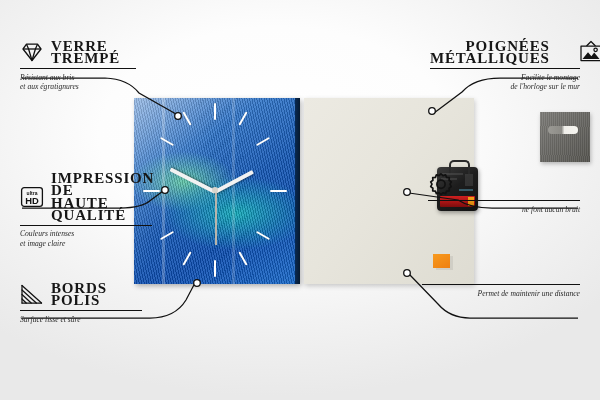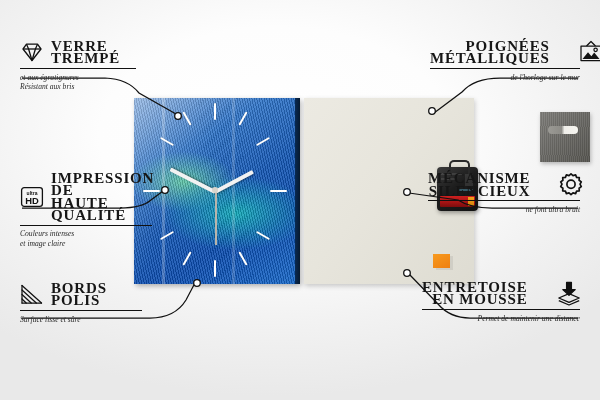--- a/index.html
+++ b/index.html
@@ -182,22 +182,22 @@
               <path d="M6.5,2.2 L8.6,7 L12,18.5 L15.4,7 L17.5,2.2"></path>
           </g>
         </svg>
       </span>
       <div>
         <div class="co-title">VERRE</div>
         <div class="co-title">TREMPÉ</div>
       </div>
     </div>
     <div class="co-rule" style="width:116px;"></div>
+    <div class="co-sub">Résistant aux bris</div>
     <div class="co-sub">et aux égratignures</div>
-    <div class="co-sub">Résistant aux bris</div>
   </div>
 
   <div class="callout left" style="left:20px;top:172px;width:150px;">
     <div class="co-head">
       <span class="ico">
         <svg width="24" height="22" viewBox="0 0 24 22">
           <rect x="1.6" y="1.6" width="20.8" height="18.8" rx="2.6" fill="none" stroke="#111" stroke-width="1.3"></rect>
           <text x="12" y="9.4" text-anchor="middle" font-family="Liberation Sans, sans-serif" font-size="5" font-weight="700" fill="#111">ultra</text>
           <text x="12" y="17.6" text-anchor="middle" font-family="Liberation Sans, sans-serif" font-size="9.4" font-weight="700" fill="#111">HD</text>
         </svg>
@@ -246,58 +246,40 @@
           <g fill="none" stroke="#111" stroke-width="1.25" stroke-linejoin="round">
             <path d="M8.5,6 L13,1.5 L17.5,6"></path>
             <rect x="3" y="6" width="20" height="14.5"></rect>
             <path d="M4.5,19 L10,12.2 L13.4,16.2 L16.2,12.6 L21.5,19 Z" fill="#111" stroke="none"></path>
             <circle cx="17.6" cy="9.8" r="1.7"></circle>
           </g>
         </svg>
       </span>
     </div>
     <div class="co-rule" style="width:150px;margin-left:auto;"></div>
+    <div class="co-sub">Facilite le montage</div>
     <div class="co-sub">de l'horloge sur le mur</div>
   </div>
 
   <div class="callout right" style="left:428px;top:172px;width:152px;">
     <div class="co-head">
-      <div>
-        <div class="co-title">MÉCANISME</div>
-        <div class="co-title">SILENCIEUX</div>
-      </div>
       <span class="ico">
         <svg width="26" height="25" viewBox="0 0 26 25">
           <g fill="none" stroke="#111" stroke-width="1.7" stroke-linejoin="round">
             <path d="M13,1.8 L15,3.6 L17.6,2.9 L18.6,5.4 L21.3,5.6 L21.1,8.3 L23.3,9.9 L22,12.2
                      L23.3,14.6 L21.1,16.2 L21.3,18.9 L18.6,19.1 L17.6,21.6 L15,20.9 L13,22.7
                      L11,20.9 L8.4,21.6 L7.4,19.1 L4.7,18.9 L4.9,16.2 L2.7,14.6 L4,12.2
                      L2.7,9.9 L4.9,8.3 L4.7,5.6 L7.4,5.4 L8.4,2.9 L11,3.6 Z"></path>
             <circle cx="13" cy="12.2" r="4.1"></circle>
           </g>
         </svg>
       </span>
     </div>
     <div class="co-rule" style="width:152px;margin-left:auto;"></div>
-    <div class="co-sub">ne font ultra bruit</div>
+    <div class="co-sub">ne font aucun bruit</div>
   </div>
 
   <div class="callout right" style="left:422px;top:281px;width:158px;">
-    <div class="co-head">
-      <div>
-        <div class="co-title">ENTRETOISE</div>
-        <div class="co-title">EN MOUSSE</div>
-      </div>
-      <span class="ico">
-        <svg width="26" height="24" viewBox="0 0 26 24">
-          <g fill="none" stroke="#111" stroke-width="1.3" stroke-linejoin="round">
-            <path d="M10.6,1.5 L15.4,1.5 L15.4,8.6 L19.2,8.6 L13,14.4 L6.8,8.6 L10.6,8.6 Z" fill="#111"></path>
-            <path d="M13,12.6 L23.2,17 L13,21.4 L2.8,17 Z"></path>
-            <path d="M2.8,19.6 L13,24 L23.2,19.6"></path>
-          </g>
-        </svg>
-      </span>
-    </div>
     <div class="co-rule" style="width:158px;margin-left:auto;"></div>
     <div class="co-sub">Permet de maintenir une distance</div>
   </div>
 
 </div>
 
 </body></html>

